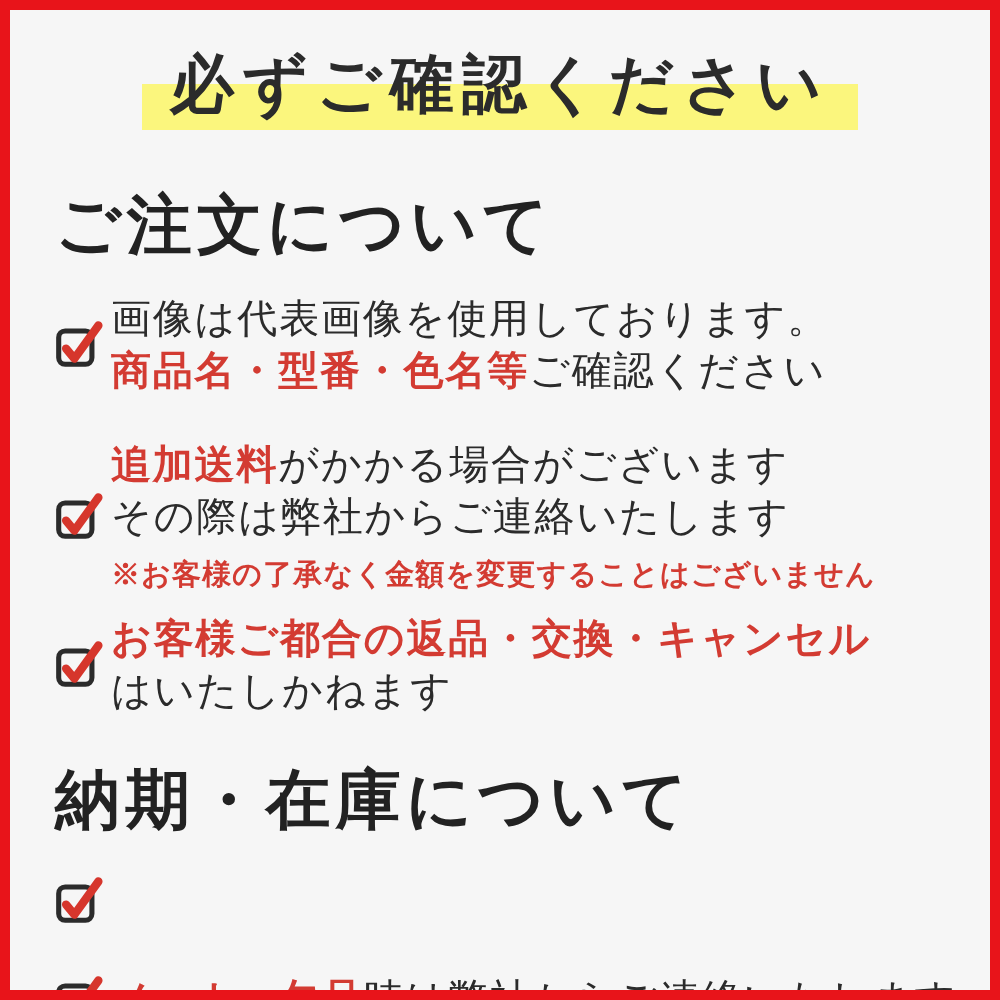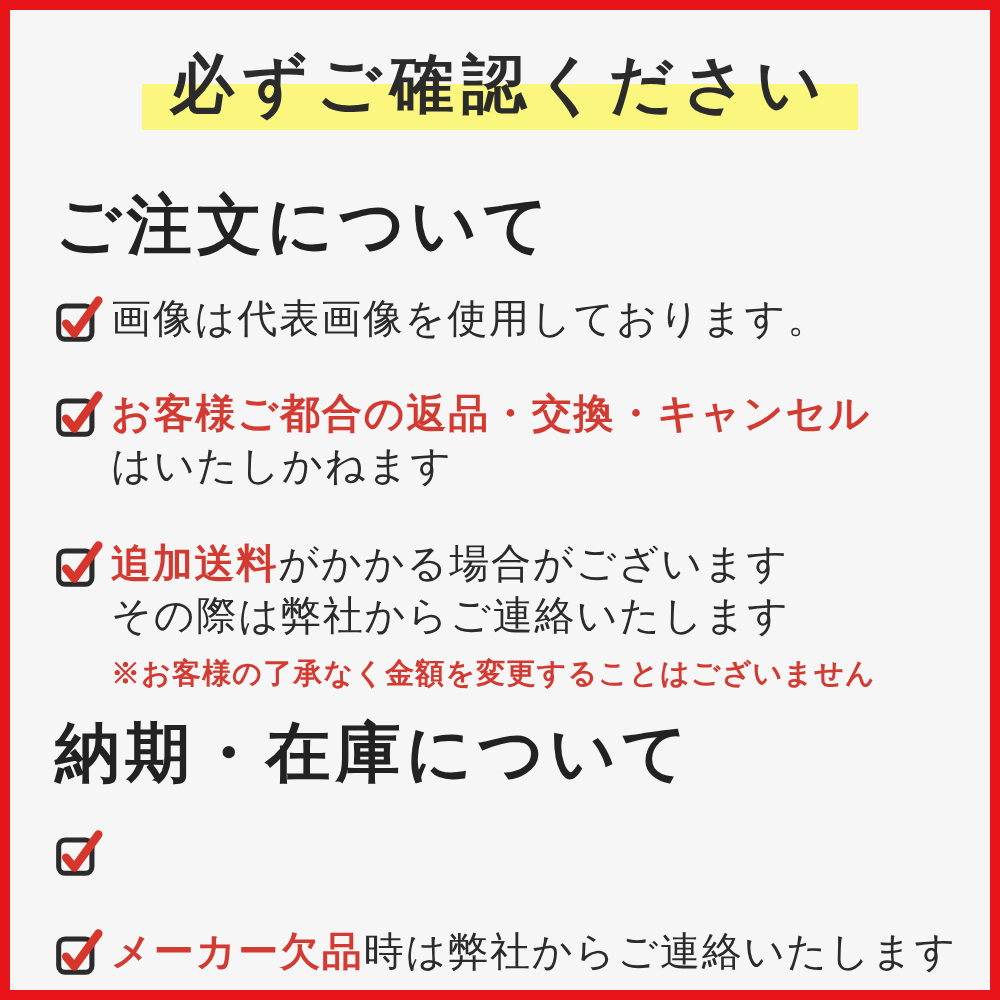--- a/index.html
+++ b/index.html
@@ -55,21 +55,21 @@
     margin: 0;
     line-height: 1.15;
     color: #222222;
   }
   .section-heading.first { margin-top: 32px; margin-bottom: 30px; }
   .section-heading.second { margin-top: 22px; margin-bottom: 36px; }
 
   
   .item {
     display: flex;
-    align-items: flex-start;
+    align-items: center;
     margin-bottom: 42px;
   }
   .item.tight { margin-bottom: 46px; }
   .item:last-child { margin-bottom: 0; }
 
   .cb {
     flex: 0 0 48px;
     width: 48px;
     height: 56px;
     margin-right: 8px;
@@ -114,55 +114,58 @@
     <span class="cb">
       <svg viewBox="0 0 52 56" fill="none" xmlns="http://www.w3.org/2000/svg">
         <rect x="4" y="15" width="36" height="36" rx="7" stroke="#2b2b2b" stroke-width="5.5"></rect>
         <path d="M12 34 L21 45 L47 9" stroke="#d6362c" stroke-width="9" stroke-linecap="round" stroke-linejoin="round"></path>
       </svg>
     </span>
     <div class="lines">
       <div class="line">
         <span class="seg-black">画像は代表画像を使用しております。</span>
       </div>
-    </div>
-  </div>
-
-  <div class="item tight">
-    <span class="cb">
-      <svg viewBox="0 0 52 56" fill="none" xmlns="http://www.w3.org/2000/svg">
-        <rect x="4" y="15" width="36" height="36" rx="7" stroke="#2b2b2b" stroke-width="5.5"></rect>
-        <path d="M12 34 L21 45 L47 9" stroke="#d6362c" stroke-width="9" stroke-linecap="round" stroke-linejoin="round"></path>
-      </svg>
-    </span>
-    <div class="lines">
       <div class="line">
-        <span class="seg-red">お客様ご都合の返品・交換・キャンセル</span>
-      </div>
-      <div class="line">
-        <span class="seg-black">はいたしかねます</span>
+        <span class="seg-red">商品名・型番・色名等</span><span class="seg-black">ご確認ください</span>
       </div>
     </div>
   </div>
 
   <div class="item" style="margin-bottom: 18px;">
     <span class="cb">
       <svg viewBox="0 0 52 56" fill="none" xmlns="http://www.w3.org/2000/svg">
         <rect x="4" y="15" width="36" height="36" rx="7" stroke="#2b2b2b" stroke-width="5.5"></rect>
         <path d="M12 34 L21 45 L47 9" stroke="#d6362c" stroke-width="9" stroke-linecap="round" stroke-linejoin="round"></path>
       </svg>
     </span>
     <div class="lines">
       <div class="line">
         <span class="seg-red">追加送料</span><span class="seg-black">がかかる場合がございます</span>
       </div>
       <div class="line">
         <span class="seg-black">その際は弊社からご連絡いたします</span>
       </div>
       <div class="note">※お客様の了承なく金額を変更することはございません</div>
+    </div>
+  </div>
+
+  <div class="item tight">
+    <span class="cb">
+      <svg viewBox="0 0 52 56" fill="none" xmlns="http://www.w3.org/2000/svg">
+        <rect x="4" y="15" width="36" height="36" rx="7" stroke="#2b2b2b" stroke-width="5.5"></rect>
+        <path d="M12 34 L21 45 L47 9" stroke="#d6362c" stroke-width="9" stroke-linecap="round" stroke-linejoin="round"></path>
+      </svg>
+    </span>
+    <div class="lines">
+      <div class="line">
+        <span class="seg-red">お客様ご都合の返品・交換・キャンセル</span>
+      </div>
+      <div class="line">
+        <span class="seg-black">はいたしかねます</span>
+      </div>
     </div>
   </div>
 
   <h2 class="section-heading second">納期・在庫について</h2>
 
   <div class="item tight">
     <span class="cb">
       <svg viewBox="0 0 52 56" fill="none" xmlns="http://www.w3.org/2000/svg">
         <rect x="4" y="15" width="36" height="36" rx="7" stroke="#2b2b2b" stroke-width="5.5"></rect>
         <path d="M12 34 L21 45 L47 9" stroke="#d6362c" stroke-width="9" stroke-linecap="round" stroke-linejoin="round"></path>

